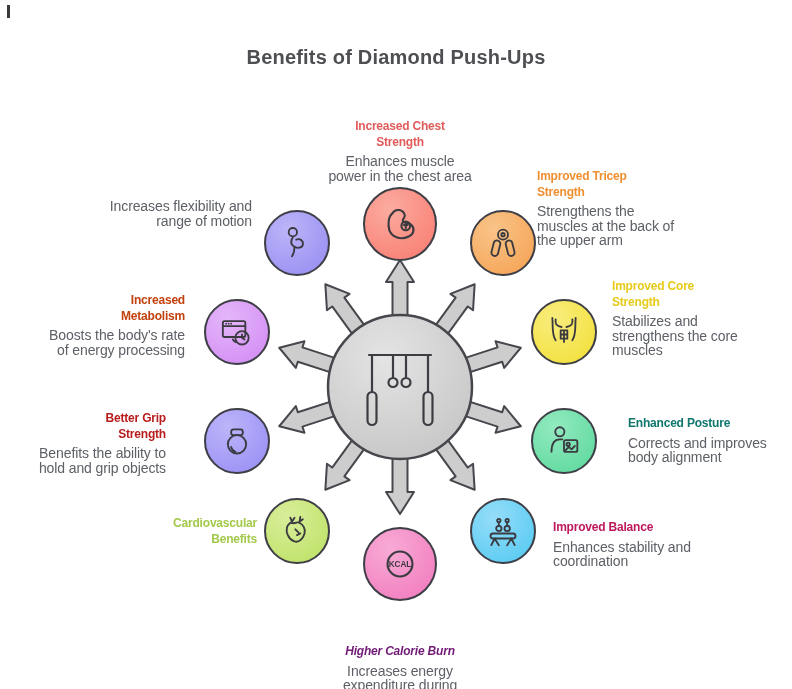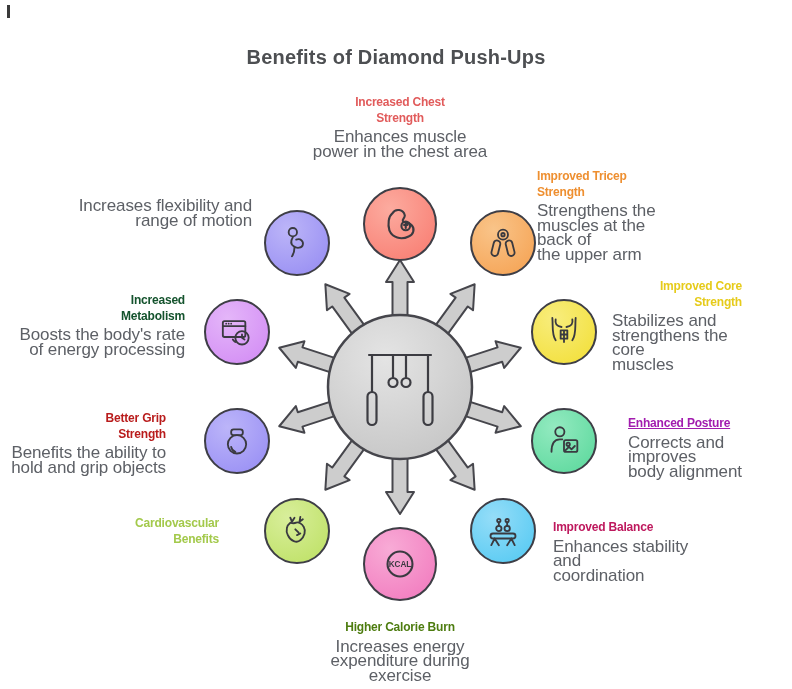--- a/index.html
+++ b/index.html
@@ -16,41 +16,41 @@
     font-size:20px;font-weight:bold;color:#4d4f52;
     letter-spacing:0.2px;
   }
   .stray{position:absolute;left:7px;top:5px;width:3px;height:13px;background:#3a3a3a;}
   .txt{position:absolute;}
   .ititle{
     font-weight:bold;font-size:12px;line-height:15.5px;
     letter-spacing:-0.2px;white-space:pre-line;
   }
   .idesc{
-    font-size:17px;line-height:14.5px;color:#5d6066;
+    font-size:14px;line-height:14.5px;color:#5d6066;
     letter-spacing:-0.1px;white-space:pre-line;margin-top:4px;
   }
-  .ta-c{text-align:center;} .ta-r{text-align:right;} .ta-l{text-align:left;}
+  .ta-c{text-align:center;margin-top:24px;} .ta-r{text-align:right;} .ta-l{text-align:left;}
   .circle{
     position:absolute;border-radius:50%;
     border:2.5px solid #3e3e46;box-sizing:border-box;
     display:flex;align-items:center;justify-content:center;
   }
   .d74{width:74px;height:74px;}
   .d66{width:66px;height:66px;}
   .icon-stroke{stroke:#3a3a40;fill:none;stroke-width:2.2;stroke-linecap:round;stroke-linejoin:round;}
   .hub-svg{position:absolute;left:260px;top:247px;width:280px;height:280px;}
   
   .t-chest{left:280px;top:95px;width:240px;}
   .t-tricep{left:537px;top:169px;width:140px;}
   .t-core{left:612px;top:279px;width:130px;}
   .t-posture{left:628px;top:416px;width:140px;}
   .t-balance{left:553px;top:520px;width:160px;}
   .t-calorie{left:300px;top:620px;width:200px;}
-  .t-cardio{right:573px;top:516px;width:170px;}
+  .t-cardio{right:535px;top:516px;width:170px;}
   .t-grip{right:626px;top:411px;width:160px;}
   .t-metabolism{right:607px;top:293px;width:170px;}
   .t-mobility{right:540px;top:195px;width:185px;}
   
   .c-chest{left:363px;top:187px;}
   .c-tricep{left:470px;top:210px;}
   .c-core{left:531px;top:299px;}
   .c-posture{left:531px;top:408px;}
   .c-balance{left:470px;top:498px;}
   .c-calorie{left:363px;top:527px;}
@@ -107,54 +107,54 @@
 power in the chest area</div>
   </div>
   <div class="txt t-tricep ta-l">
     <div class="ititle" style="color: rgb(238, 143, 48);">Improved Tricep
 Strength</div>
     <div class="idesc">Strengthens the
 muscles at the back of
 the upper arm</div>
   </div>
   <div class="txt t-core ta-l">
-    <div class="ititle" style="color: rgb(230, 203, 26); text-align: right;">Improved Core
+    <div class="ititle" style="color: rgb(230, 203, 26);">Improved Core
 Strength</div>
     <div class="idesc">Stabilizes and
 strengthens the core
 muscles</div>
   </div>
   <div class="txt t-posture ta-l">
-    <div class="ititle" style="color: #a21caf; text-decoration: underline;">Enhanced Posture</div>
+    <div class="ititle" style="color: #0f766e;">Enhanced Posture</div>
     <div class="idesc">Corrects and improves
 body alignment</div>
   </div>
   <div class="txt t-balance ta-l">
     <div class="ititle" style="color: #be185d;">Improved Balance</div>
     <div class="idesc">Enhances stability and
 coordination</div>
   </div>
   <div class="txt t-calorie ta-c">
-    <div class="ititle" style="color: #4d7c0f;">Higher Calorie Burn</div>
+    <div class="ititle" style="color: #701a75; font-style: italic;">Higher Calorie Burn</div>
     <div class="idesc">Increases energy
 expenditure during
 exercise</div>
   </div>
   <div class="txt t-cardio ta-r">
     <div class="ititle" style="color: rgb(163, 201, 75);">Cardiovascular
 Benefits</div>
   </div>
   <div class="txt t-grip ta-r">
     <div class="ititle" style="color: #b91c1c;">Better Grip
 Strength</div>
     <div class="idesc">Benefits the ability to
 hold and grip objects</div>
   </div>
   <div class="txt t-metabolism ta-r">
-    <div class="ititle" style="color: #14532d;">Increased
+    <div class="ititle" style="color: #c2410c;">Increased
 Metabolism</div>
     <div class="idesc">Boosts the body's rate
 of energy processing</div>
   </div>
   <div class="txt t-mobility ta-r">
     <div class="idesc">Increases flexibility and
 range of motion</div>
   </div>
 
   <div class="circle d74 c-chest" style="background: radial-gradient(circle at 35% 28%, rgb(252, 171, 159), rgb(248, 121, 110));">

